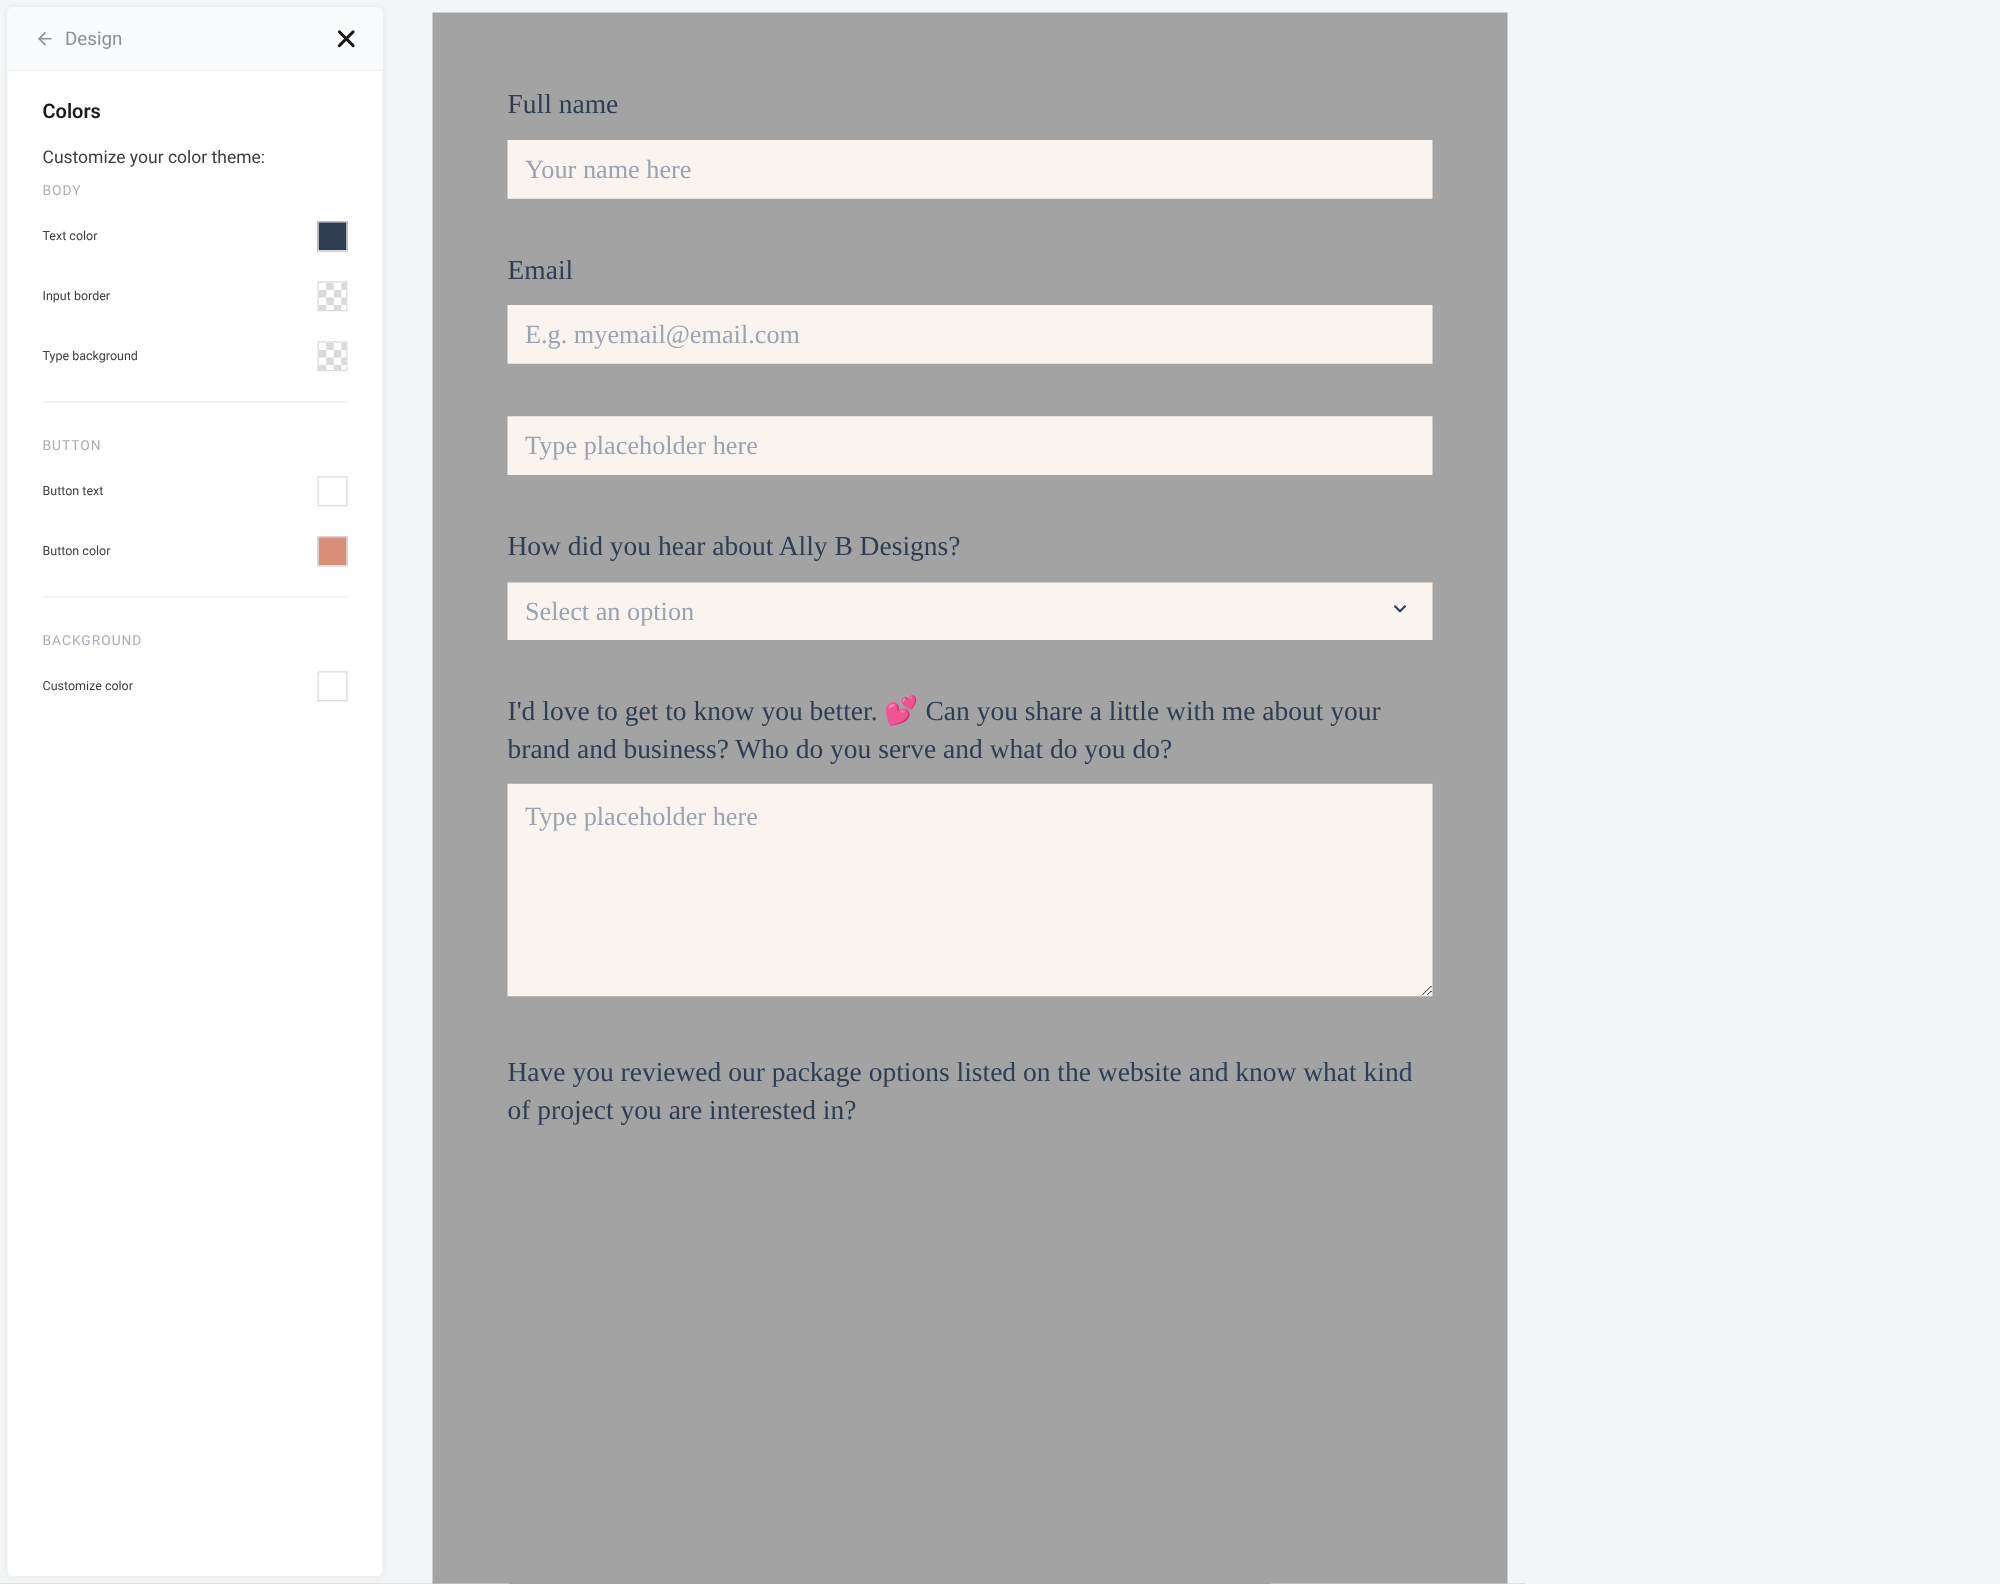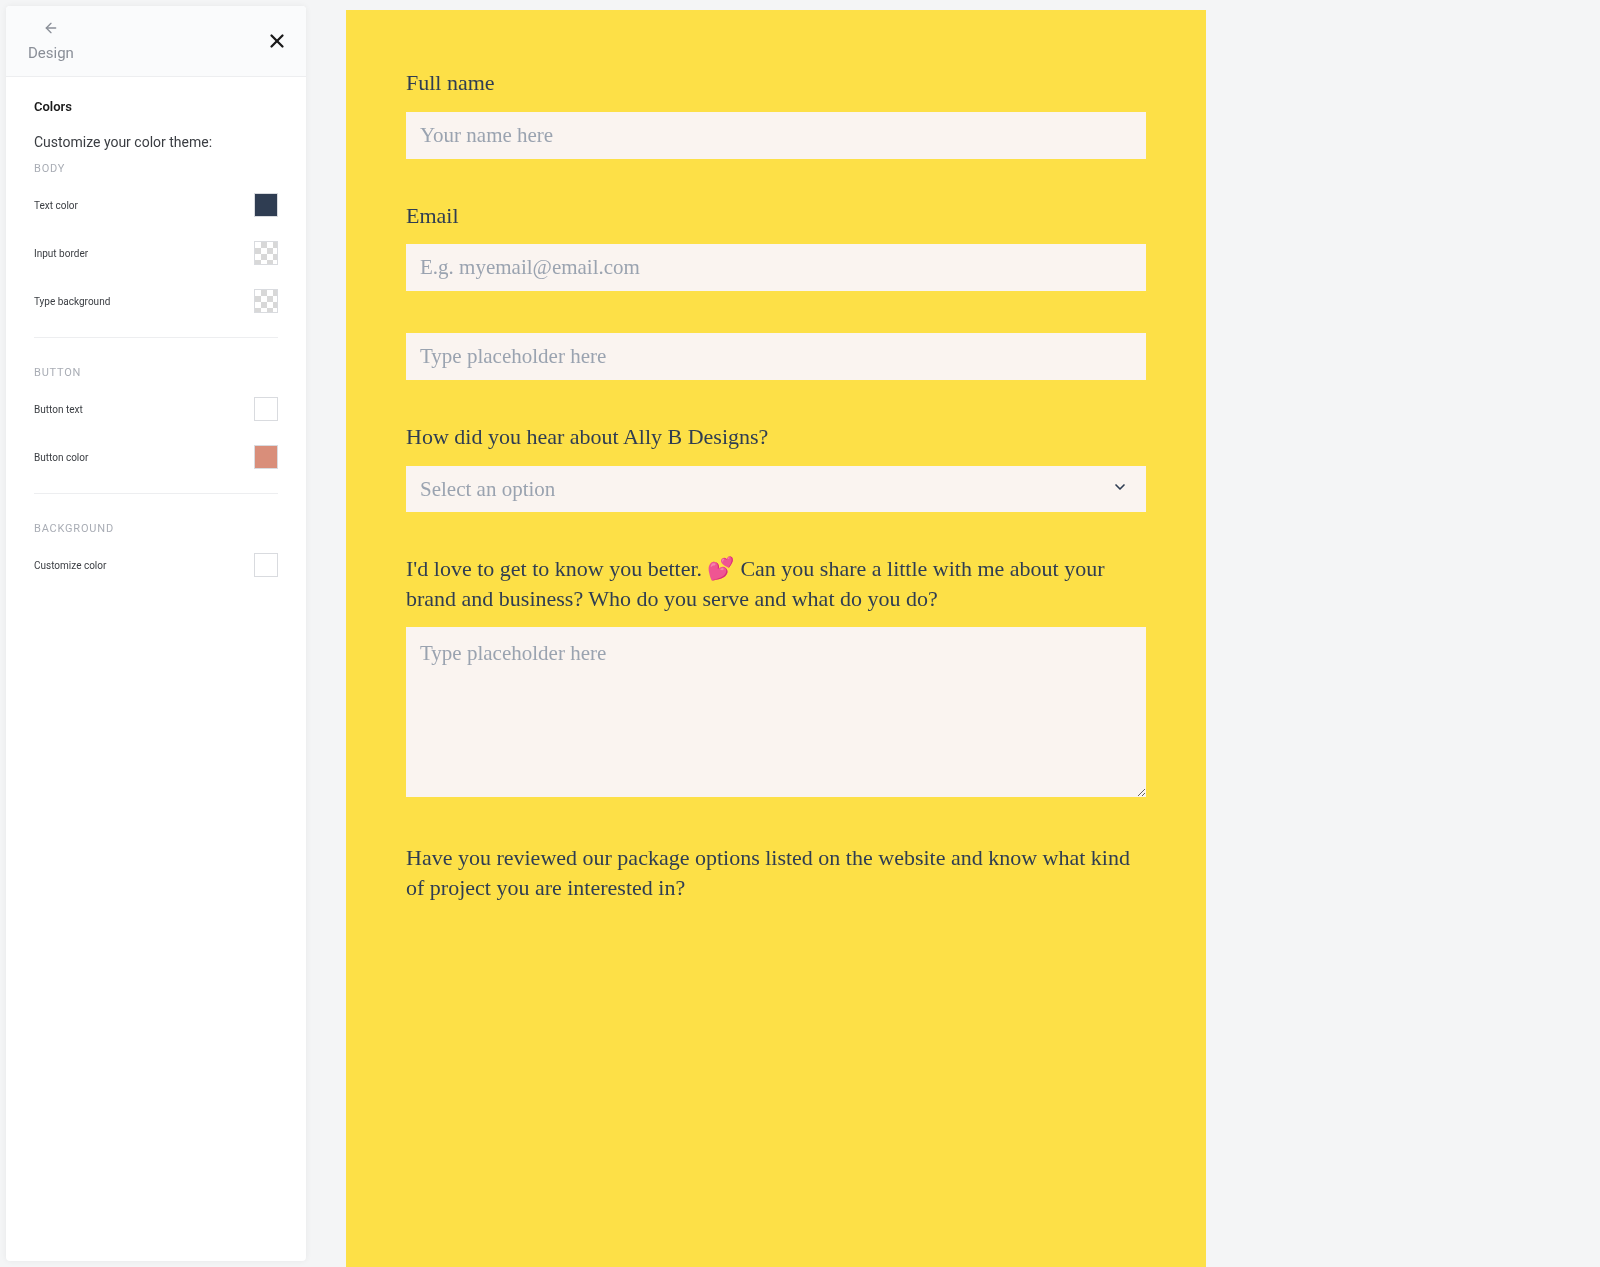--- a/index.html
+++ b/index.html
@@ -33,39 +33,38 @@
       background: #fafbfc;
       border-radius: 4px 4px 0 0;
     }
     .back-link {
       display: flex;
       align-items: center;
       gap: 8px;
       color: #8a8f98;
       font-size: 15px;
       cursor: pointer;
-      flex-direction: column;
     }
     .back-link svg {
       stroke: #8a8f98;
     }
     .close-btn {
       cursor: pointer;
       display: flex;
       align-items: center;
       justify-content: center;
     }
     .close-btn svg {
       stroke: #1a1a1a;
     }
     .sidebar-body {
       padding: 22px 28px;
     }
     .panel-title {
-      font-size: 13px;
+      font-size: 16px;
       font-weight: 600;
       color: #1a1a1a;
       margin-bottom: 20px;
     }
     .panel-subtitle {
       font-size: 14px;
       color: #3a3d42;
       margin-bottom: 12px;
     }
     .section-label {
@@ -108,21 +107,21 @@
       margin: 10px 0 28px 0;
     }
     
     .main {
       flex: 1;
       padding: 0 28px 0 40px;
       display: flex;
       justify-content: flex-start;
     }
     .form-card {
-      background: #fde047;
+      background: #a3a3a3;
       width: 860px;
       max-width: 100%;
       padding: 58px 60px 40px 60px;
       margin-top: 10px;
     }
     .form-group {
       margin-bottom: 42px;
     }
     .form-label {
       font-family: Georgia, 'Times New Roman', serif;

